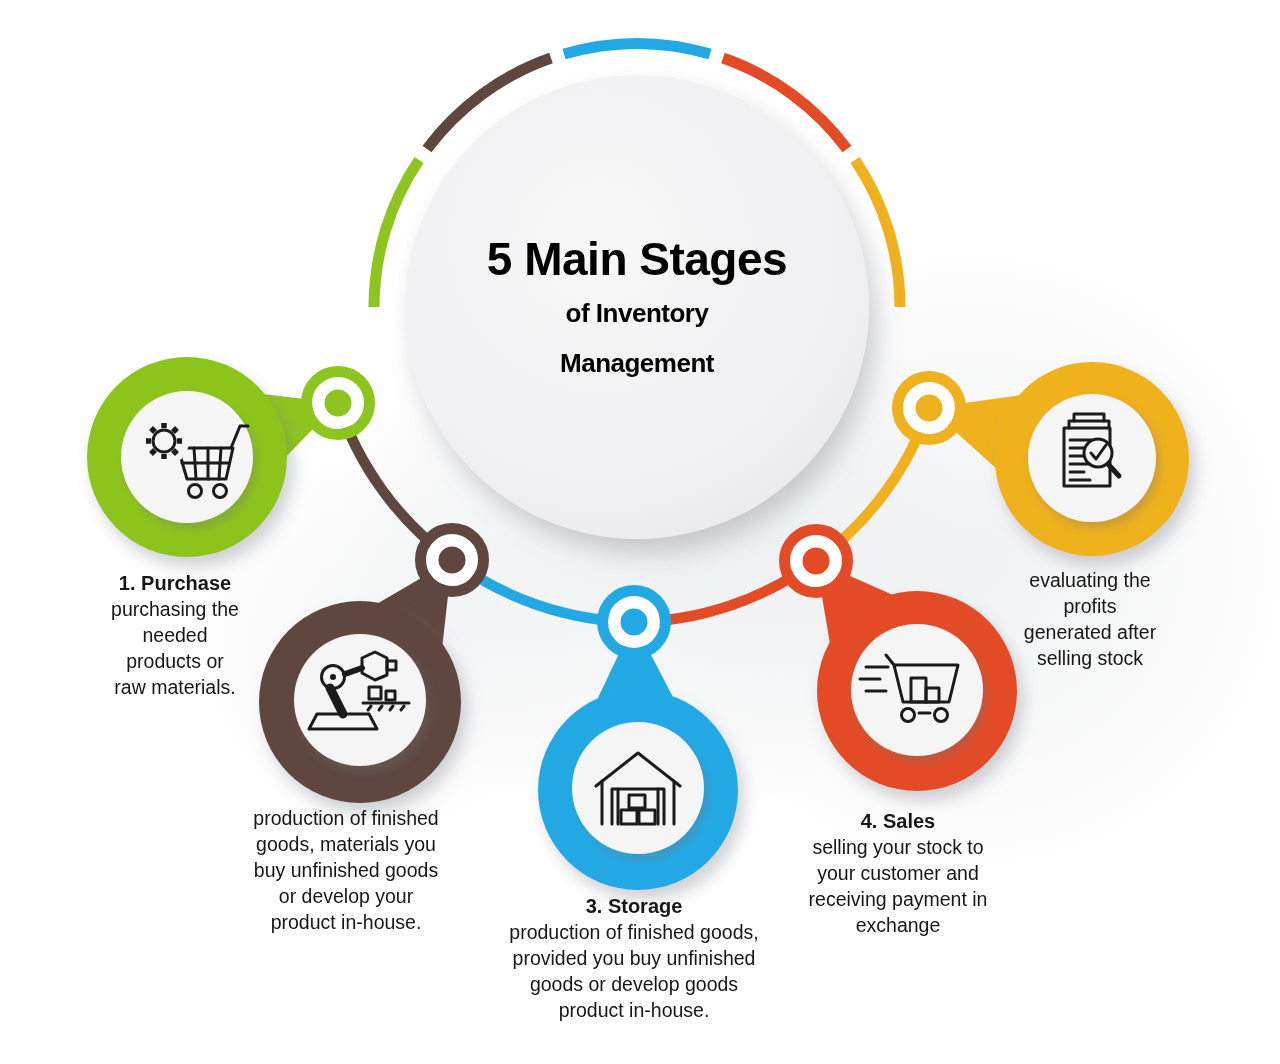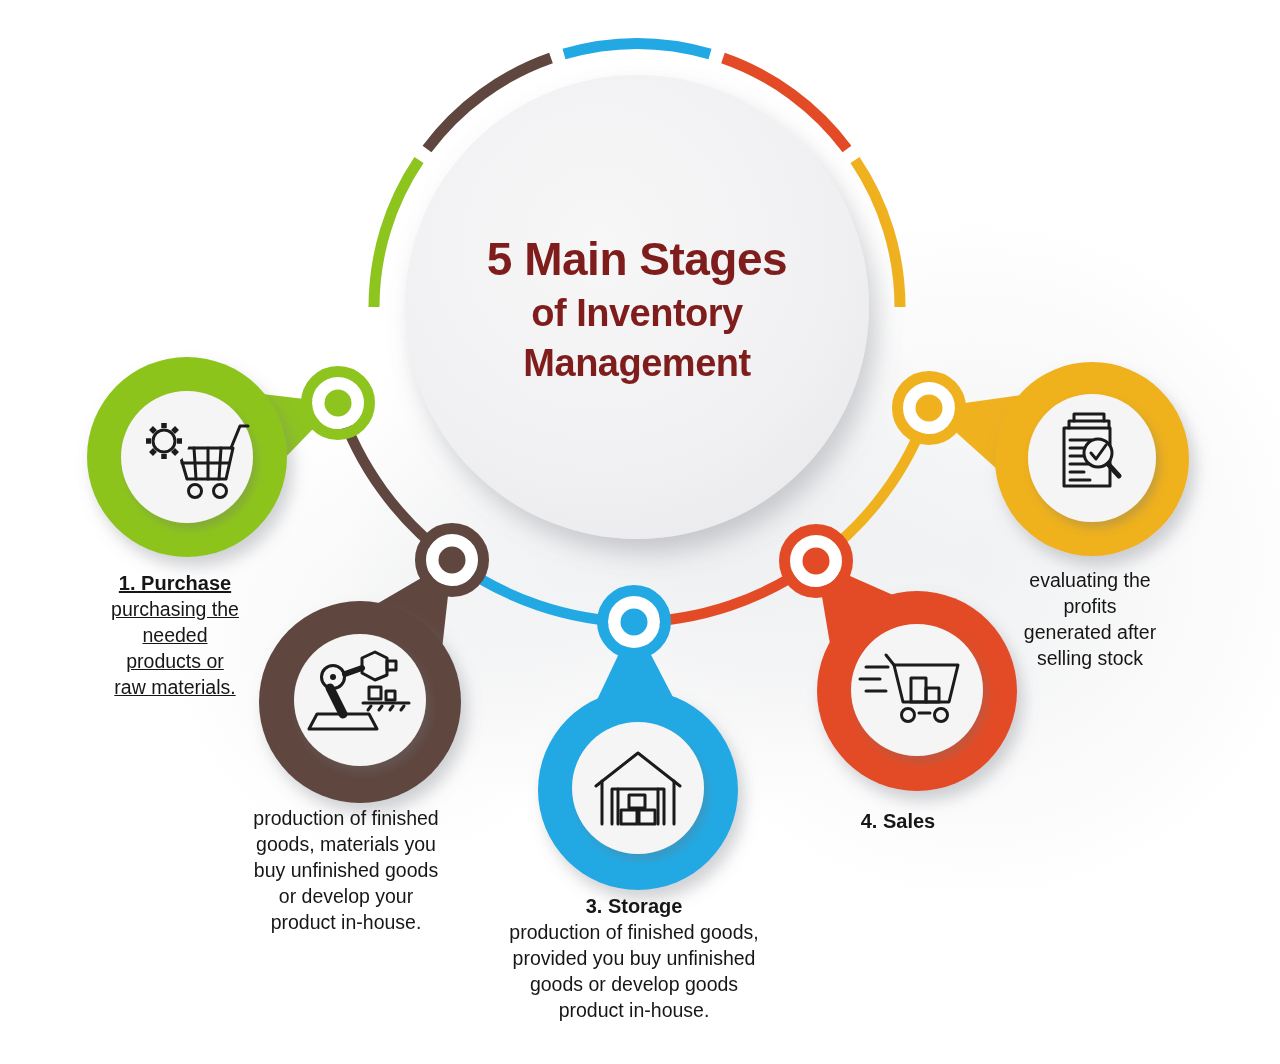--- a/index.html
+++ b/index.html
@@ -21,24 +21,24 @@
   .bg-wash{
     position:absolute;inset:0;
     background:
       radial-gradient(circle 430px at 650px 520px, rgba(198,201,207,0.30), rgba(255,255,255,0) 72%),
       radial-gradient(circle 480px at 975px 560px, rgba(203,206,211,0.28), rgba(255,255,255,0) 72%),
       radial-gradient(circle 300px at 390px 640px, rgba(205,208,212,0.20), rgba(255,255,255,0) 75%);
   }
   svg.diagram{position:absolute;left:0;top:0;}
   .center-title{
     position:absolute;left:437px;top:231px;width:400px;
-    text-align:center;font-weight:700;color:#7f1d1d;letter-spacing:-0.5px;
+    text-align:center;font-weight:700;color:#000000;letter-spacing:-0.5px;
   }
   .center-title .l1{display:block;font-size:46px;line-height:57px;}
-  .center-title .l2{display:block;font-size:38px;line-height:50px;}
+  .center-title .l2{display:block;font-size:26px;line-height:50px;}
   .stage-label{position:absolute;text-align:center;}
   .stage-label .t{font-weight:700;font-size:20px;line-height:26px;}
   .stage-label .d{font-size:19.5px;line-height:26px;white-space:pre-line;}
 </style>
 </head>
 <body>
 
 <div class="bg-wash"></div>
 
 <svg class="diagram" width="1280" height="1064" viewBox="0 0 1280 1064">
@@ -211,21 +211,21 @@
     </g>
   </g>
 </svg>
 
 <div class="center-title">
   <span class="l1">5 Main Stages</span>
   <span class="l2">of Inventory</span>
   <span class="l2">Management</span>
 </div>
 
-<div class="stage-label" style="left:85px;top:570px;width:180px;text-decoration:underline;">
+<div class="stage-label" style="left:85px;top:570px;width:180px;">
   <div class="t">1. Purchase</div>
   <div class="d">purchasing the
 needed
 products or
 raw materials.</div>
 </div>
 
 <div class="stage-label" style="left:221px;top:805px;width:250px;">
   <div class="d">production of finished
 goods, materials you
@@ -237,20 +237,24 @@
 <div class="stage-label" style="left:458px;top:893px;width:352px;">
   <div class="t">3. Storage</div>
   <div class="d">production of finished goods,
 provided you buy unfinished
 goods or develop goods
 product in-house.</div>
 </div>
 
 <div class="stage-label" style="left:764px;top:808px;width:268px;">
   <div class="t">4. Sales</div>
+  <div class="d">selling your stock to
+your customer and
+receiving payment in
+exchange</div>
 </div>
 
 <div class="stage-label" style="left:978px;top:567px;width:224px;">
   <div class="d">evaluating the
 profits
 generated after
 selling stock</div>
 </div>
 
 </body></html>

